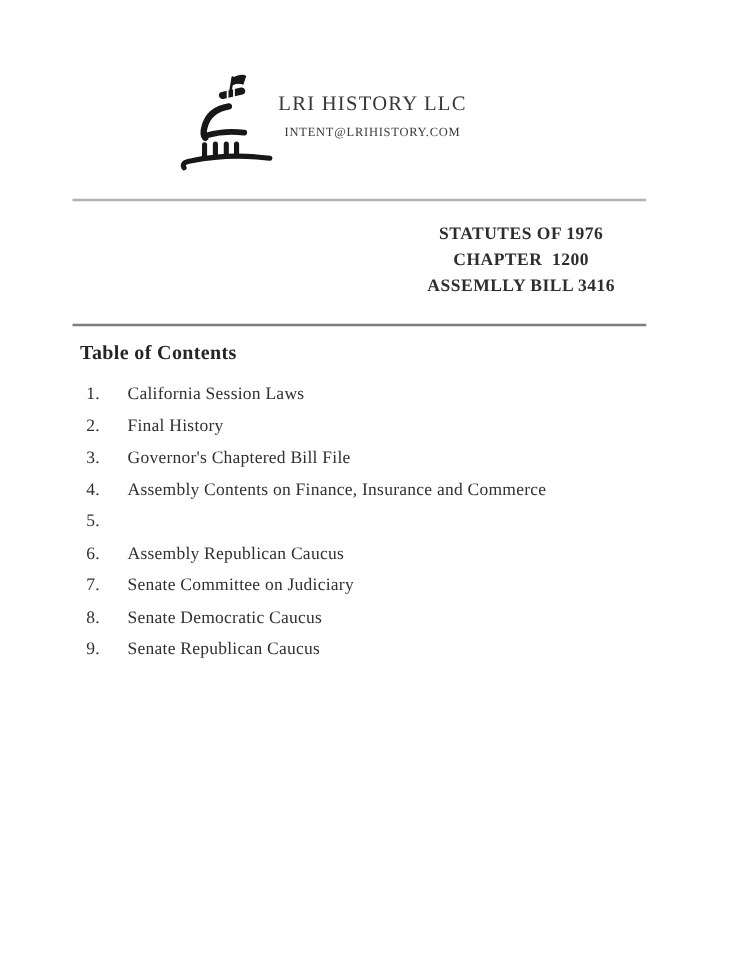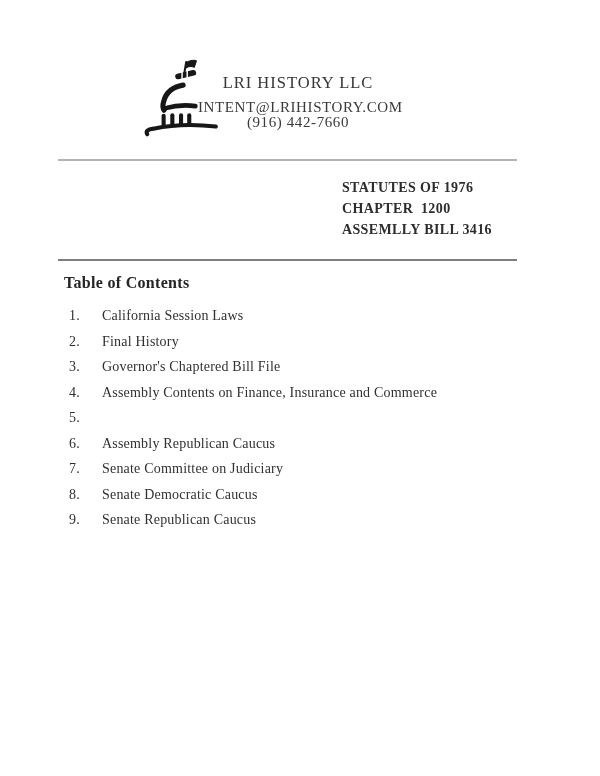--- a/index.html
+++ b/index.html
@@ -33,40 +33,40 @@
     text-align: center;
   }
   .company-name {
     font-size: 16.5px;
     letter-spacing: 1px;
     color: #363636;
     margin-bottom: 7px;
     white-space: nowrap;
   }
   .contact-line {
-    font-size: 15px;
+    font-size: 10px;
     line-height: 14.5px;
     letter-spacing: 0.6px;
     color: #3a3a3a;
     white-space: nowrap;
   }
   
   .rule {
     position: absolute;
     left: 58px;
     width: 459px;
   }
   .rule-1 { top: 159px; height: 2px; background: #b3b3b3; }
   .rule-2 { top: 259px; height: 2px; background: #7e7e7e; }
   
   .statutes {
     position: absolute;
     top: 177px;
     right: 108px;
-    text-align: left;
+    text-align: center;
     font-weight: bold;
     font-size: 14px;
     line-height: 21px;
     letter-spacing: 0.4px;
     color: #2d2d2d;
   }
   .statute-line { white-space: pre; }
   
   .toc-heading {
     position: absolute;
@@ -125,21 +125,20 @@
         <path d="M51,55.5 v9" stroke-width="4"></path>
 
         <path d="M10,74 q-2.5,-4.5 6,-5.5 Q45,62.5 77,66.5" stroke-width="4"></path>
       </g>
     </svg>
   </div>
 
   <div class="header-text">
     <div class="company-name">LRI HISTORY LLC</div>
     <div class="contact-line">INTENT@LRIHISTORY.COM</div>
-    <div class="contact-line">(916) 442-7660</div>
   </div>
 
   <div class="rule rule-1"></div>
 
   <div class="statutes">
     <div class="statute-line">STATUTES OF 1976</div>
     <div class="statute-line">CHAPTER  1200</div>
     <div class="statute-line">ASSEMLLY BILL 3416</div>
   </div>
 

